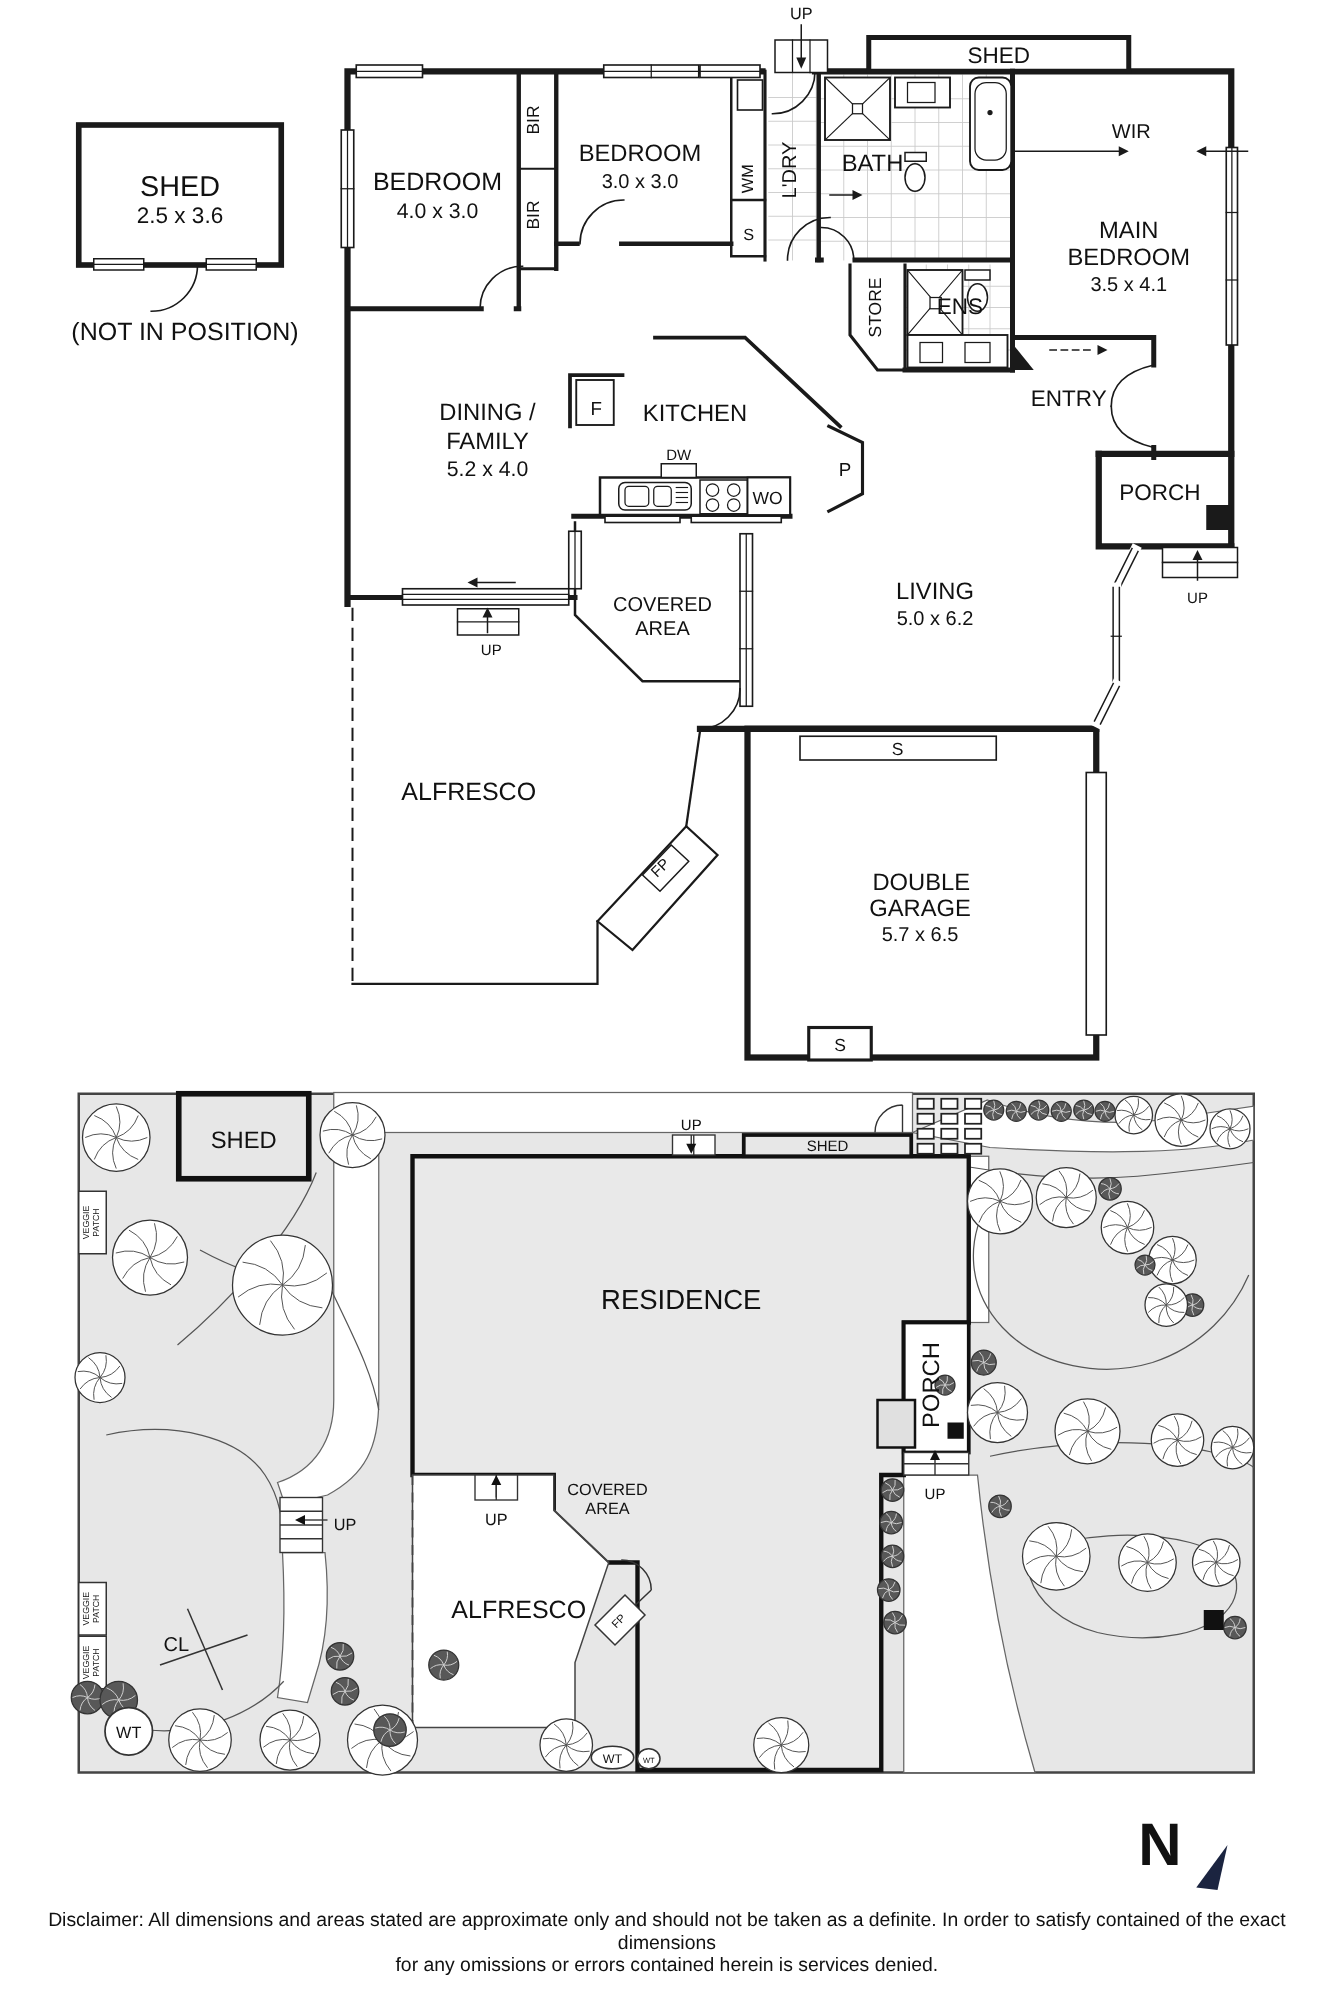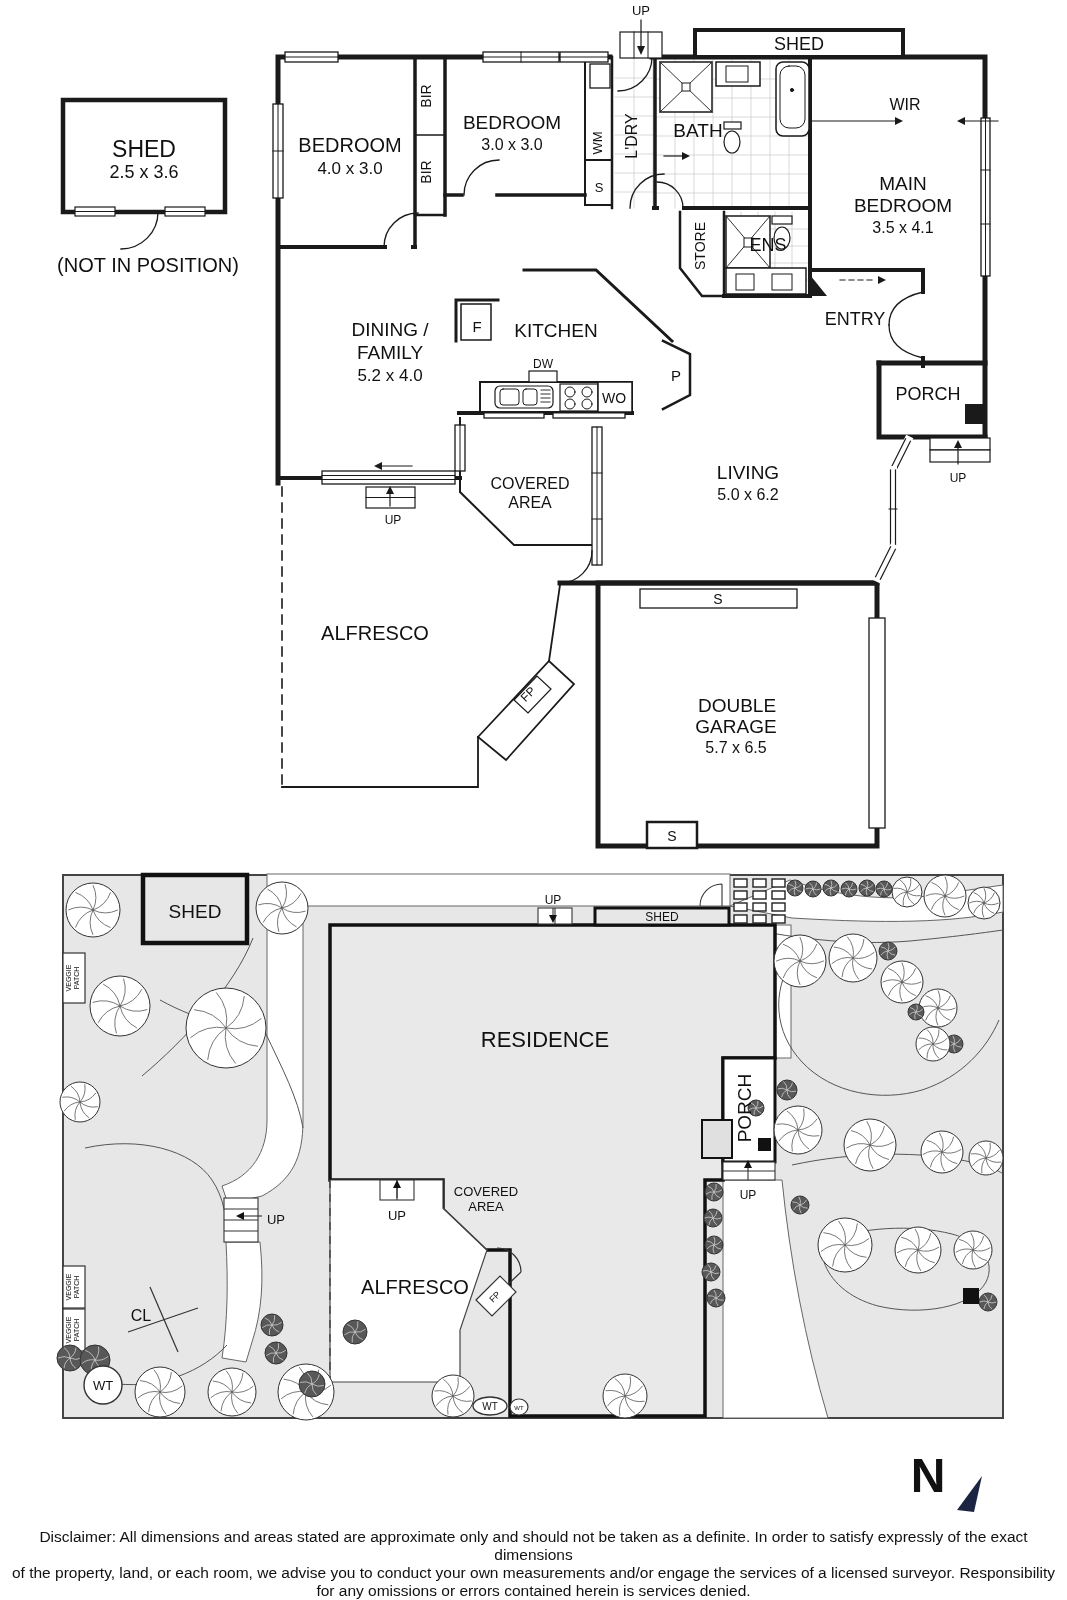--- a/index.html
+++ b/index.html
@@ -931,17 +931,16 @@
 </g>
 
 <g id="north">
   <text x="928" y="1492" font-size="48" font-weight="bold" text-anchor="middle" fill="#1b2440" font-family="Liberation Serif, serif">N</text>
   <polygon points="957,1510 982,1476 974,1512" fill="#1b2440"></polygon>
 </g>
 </svg>
 
 
 <div id="disclaimer">
-  <div>Disclaimer: All dimensions and areas stated are approximate only and should not be taken as a definite. In order to satisfy expressly of the exact dimensions</div>
-  <div>of the property, land, or each room, we advise you to conduct your own measurements and/or engage the services of a licensed surveyor. Responsibility</div>
+  <div>Disclaimer: All dimensions and areas stated are approximate only and should not be taken as a definite. In order to satisfy contained of the exact dimensions</div>
   <div>for any omissions or errors contained herein is services denied.</div>
 </div>
 </div>
 
 </body></html>

